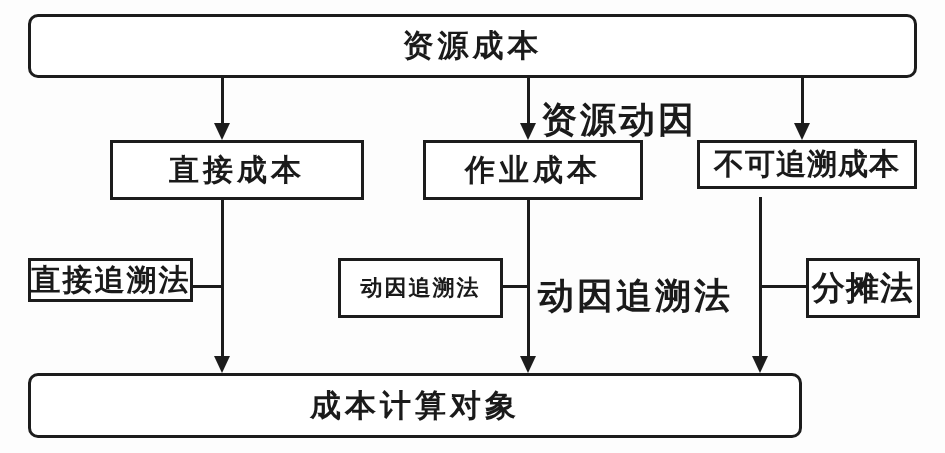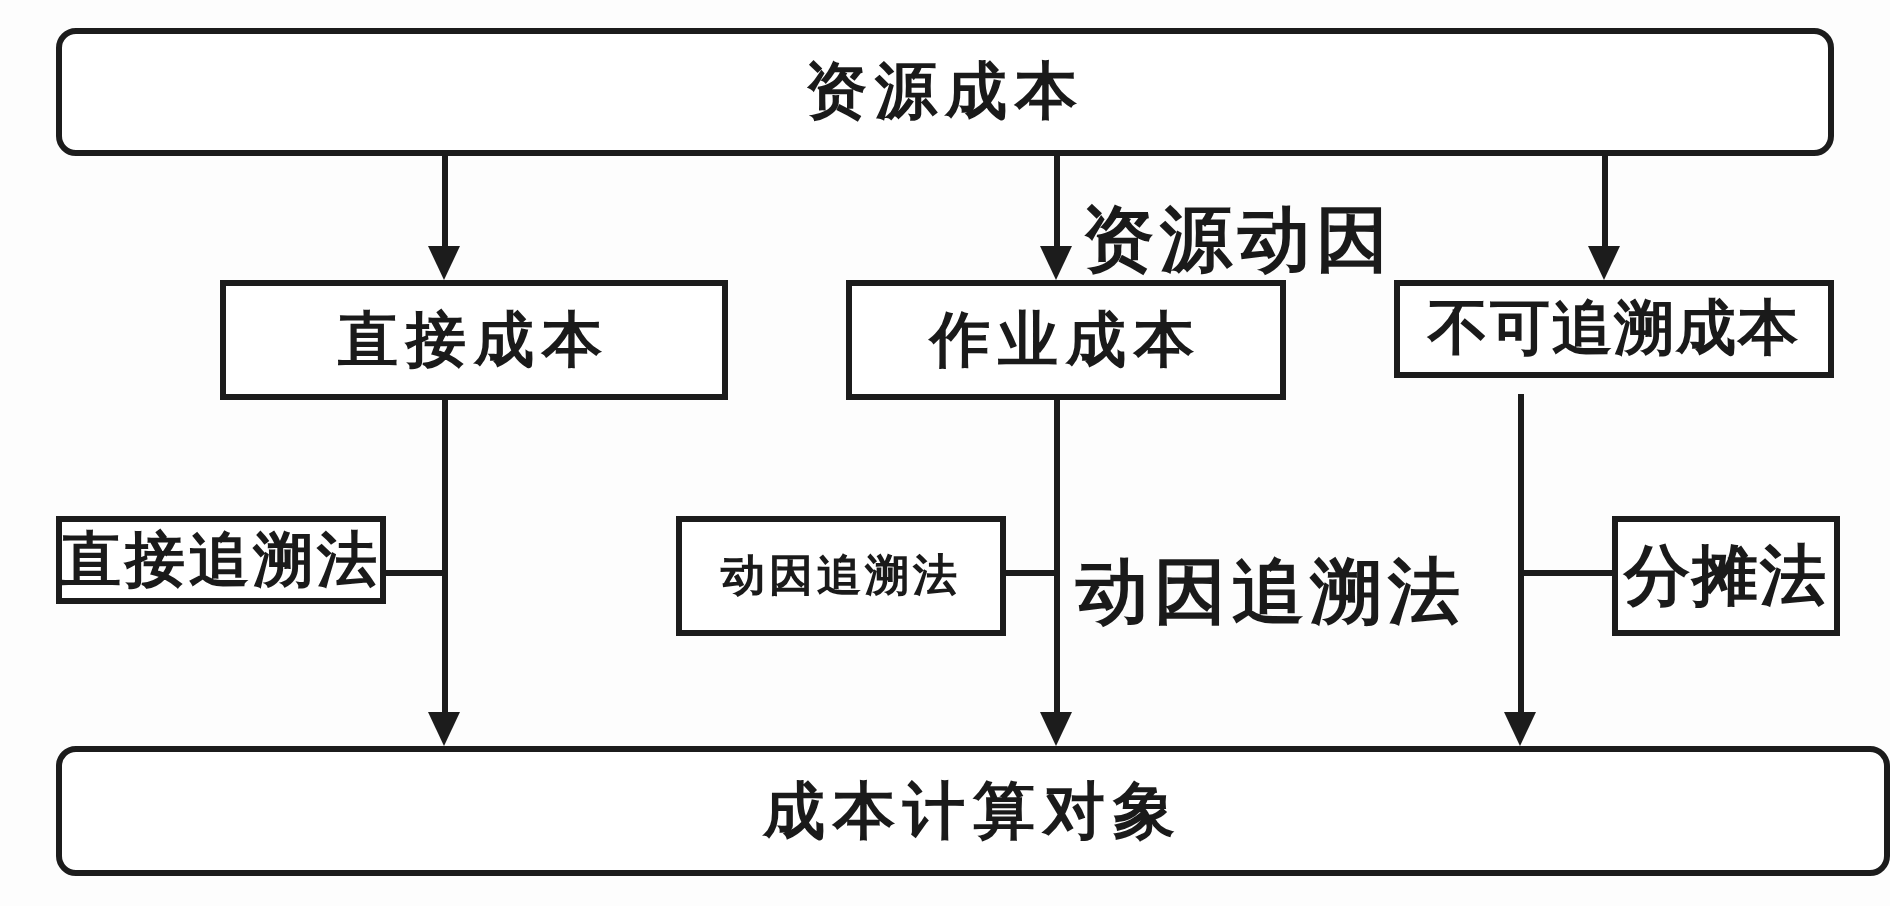--- a/index.html
+++ b/index.html
@@ -89,21 +89,21 @@
   #box-direct-tracing { left: 28px;  top: 258px; width: 165px; height: 44px; font-size: 30px; letter-spacing: 2px; }
   #box-driver-tracing { left: 338px; top: 258px; width: 165px; height: 60px; font-size: 22px; letter-spacing: 2px; }
   #box-allocation     { left: 806px; top: 258px; width: 114px; height: 60px; font-size: 33px; letter-spacing: 1px; }
 
   
   #conn-1 { left: 193px; top: 285px; width: 29px; }
   #conn-2 { left: 503px; top: 285px; width: 25px; }
   #conn-3 { left: 760px; top: 285px; width: 46px; }
 
   
-  #box-object { left: 28px; top: 373px; width: 917px; height: 65px; }
+  #box-object { left: 28px; top: 373px; width: 774px; height: 65px; }
 </style>
 </head>
 <body>
 
 <div id="canvas">
 
   <div class="node wide" id="box-resource">资源成本</div>
 
   <div class="vline" id="line-t1"></div>
   <div class="arrowhead" id="ah-t1"></div>

